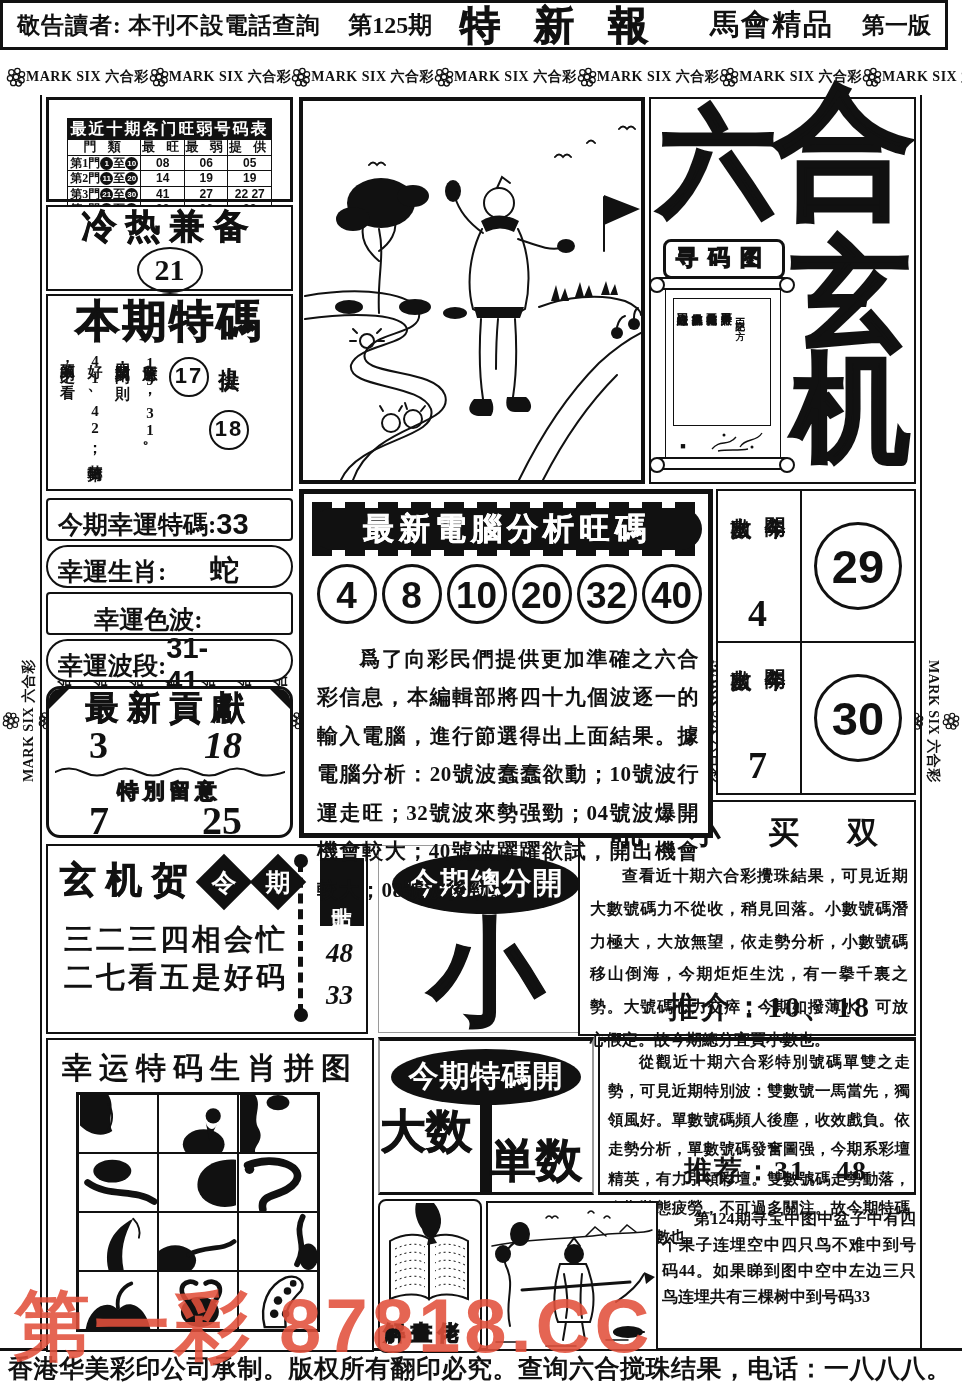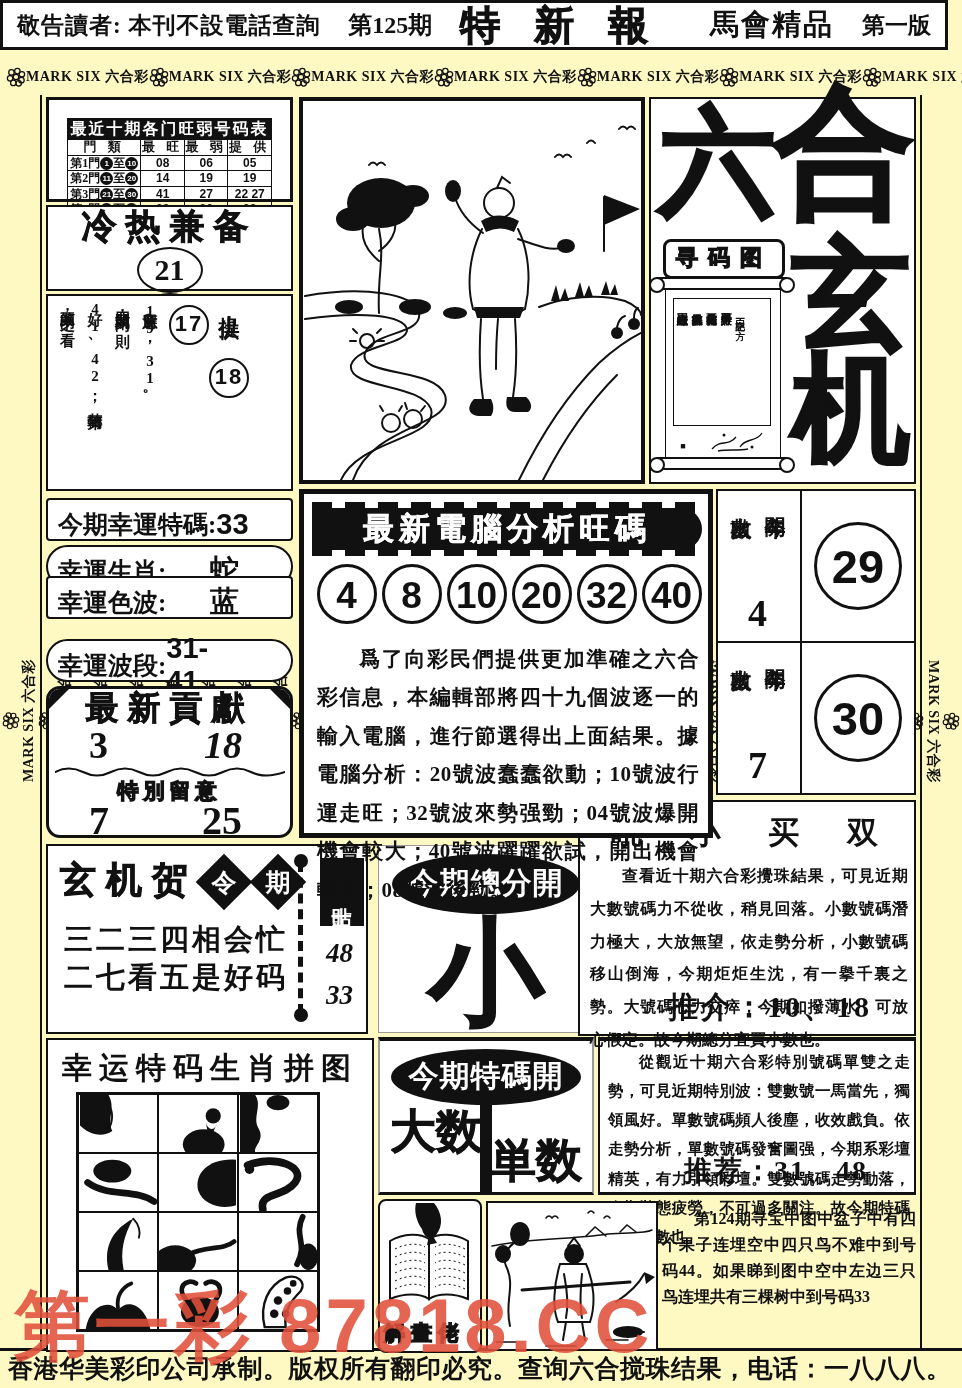--- a/index.html
+++ b/index.html
@@ -1,16 +1,16 @@
 <!DOCTYPE html>
 <html><head>
 <meta charset="utf-8">
 <style>
   html,body{margin:0;padding:0;background:#e8e8e8;}
-  .page{position:relative;width:962px;height:1388px;background:#fef9c3;overflow:hidden;
+  .page{position:relative;width:962px;height:1388px;background:#ffffff;overflow:hidden;
         font-family:"Liberation Serif","DejaVu Serif",serif;color:#111;}
   .sans{font-family:"Liberation Sans","DejaVu Sans",sans-serif;}
   .panel{position:absolute;background:#fff;border:2px solid #111;box-sizing:border-box;}
 
   
   #header{left:6px;top:8px;width:948px;height:50px;border:3px solid #111;display:flex;align-items:center;justify-content:space-between;padding:0 14px;box-sizing:border-box;background:#fff;}
   #header .notice{font-size:23px;font-weight:bold;letter-spacing:1px;}
   #header .issue{font-size:24px;font-weight:bold;}
   #header .title{font-size:40px;font-weight:bold;letter-spacing:34px;-webkit-text-stroke:1px #111;white-space:nowrap;}
   #header .brand{font-size:29px;font-weight:bold;letter-spacing:2px;}
@@ -134,21 +134,21 @@
   #small-double .par{position:absolute;left:10px;top:58px;width:318px;font-size:16px;font-weight:bold;line-height:2.05;text-align:justify;text-indent:2em;}
   #small-double .rec{position:absolute;right:42px;bottom:6px;font-size:30px;font-weight:bold;letter-spacing:3px;}
 
   
   #total-open{left:378px;top:845px;width:216px;height:188px;border:1.5px solid #9a9a9a;}
   .boval{margin:8px auto 0;width:188px;height:60px;background:#111;border-radius:50%;color:#fff;text-align:center;font-size:30px;font-weight:bold;letter-spacing:1px;line-height:58px;}
   #total-open .bigchar{text-align:center;font-size:116px;font-weight:bold;line-height:1.02;-webkit-text-stroke:1px #111;}
   #special-open{left:378px;top:1037px;width:216px;height:158px;border:2px solid #9a9a9a;border-top:4px solid #111;border-bottom:3px solid #111;}
   #special-open .bar{position:absolute;left:calc(50% - 6px);top:50px;width:12px;height:102px;background:#111;}
   #special-open .wL,#special-open .wR{position:absolute;top:60px;font-size:46px;font-weight:bold;-webkit-text-stroke:0.8px #111;}
-  #special-open .wL{left:10px;} #special-open .wR{right:10px;margin-top:29px;}
+  #special-open .wL{left:0;} #special-open .wR{right:10px;margin-top:29px;}
 
   
   #odd-even{left:598px;top:1037px;width:318px;height:158px;border:2px solid #111;border-top:4px solid #111;border-bottom:3px solid #111;}
   #odd-even .par{position:absolute;left:8px;top:6px;width:302px;font-size:15.5px;font-weight:bold;line-height:1.88;text-align:justify;text-indent:2em;}
   #odd-even .rec{position:absolute;right:46px;bottom:2px;font-size:28px;font-weight:bold;letter-spacing:2px;}
 
   
   #book-box{left:378px;top:1199px;width:104px;height:154px;border:2.5px solid #111;border-radius:8px;}
   #book-box svg{display:block;margin:2px auto 0;}
   #book-box .lab{position:absolute;left:4px;bottom:4px;font-size:21px;font-weight:bold;letter-spacing:6px;color:#fff;-webkit-text-stroke:1.3px #111;text-shadow:0 0 1px #111;white-space:nowrap;}
@@ -562,20 +562,21 @@
 
   <div id="cold-hot" class="panel">
     <div class="ttl">冷热兼备</div>
     <div>
       <span class="oval-num">21</span>
       <span class="oval-num">34</span>
     </div>
   </div>
 
   <div id="special-tip" class="panel">
+    <div class="ttl">本期特碼</div>
     <div class="v-flow">
       <div class="vcol provide">
         <span>提供：</span>
         <span class="pcirc">18</span>
         <span class="pcirc">17</span>
       </div>
       <div class="vcol">應留意19，31。</div>
       <div class="vcol">四門或第二門，則</div>
       <div class="vcol">好41、42；若轉第</div>
       <div class="vcol">第五門之中，看</div>
@@ -583,21 +584,21 @@
   </div>
 
   <div class="lucky-row" style="top:498px;">
     <span class="lab">今期幸運特碼:</span>
     <span class="val sans">33</span>
   </div>
   <div class="lucky-row pill" style="top:545px;">
     <span class="lab">幸運生肖:</span>
     <span class="val">蛇</span>
   </div>
-  <div class="lucky-row" style="top:576px;">
+  <div class="lucky-row" style="top:592px;flex-direction:column;">
     <span class="lab">幸運色波:</span>
     <span class="val">蓝</span>
   </div>
   <div class="lucky-row pill" style="top:639px;">
     <span class="lab">幸運波段:</span>
     <span class="val sans">31-41</span>
   </div>
 
   <div id="contrib" class="panel">
     <div class="ttl">最新貢獻</div>

